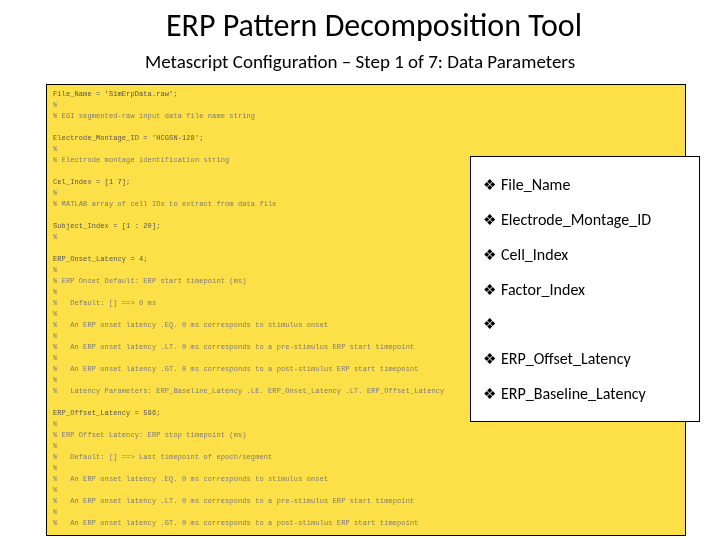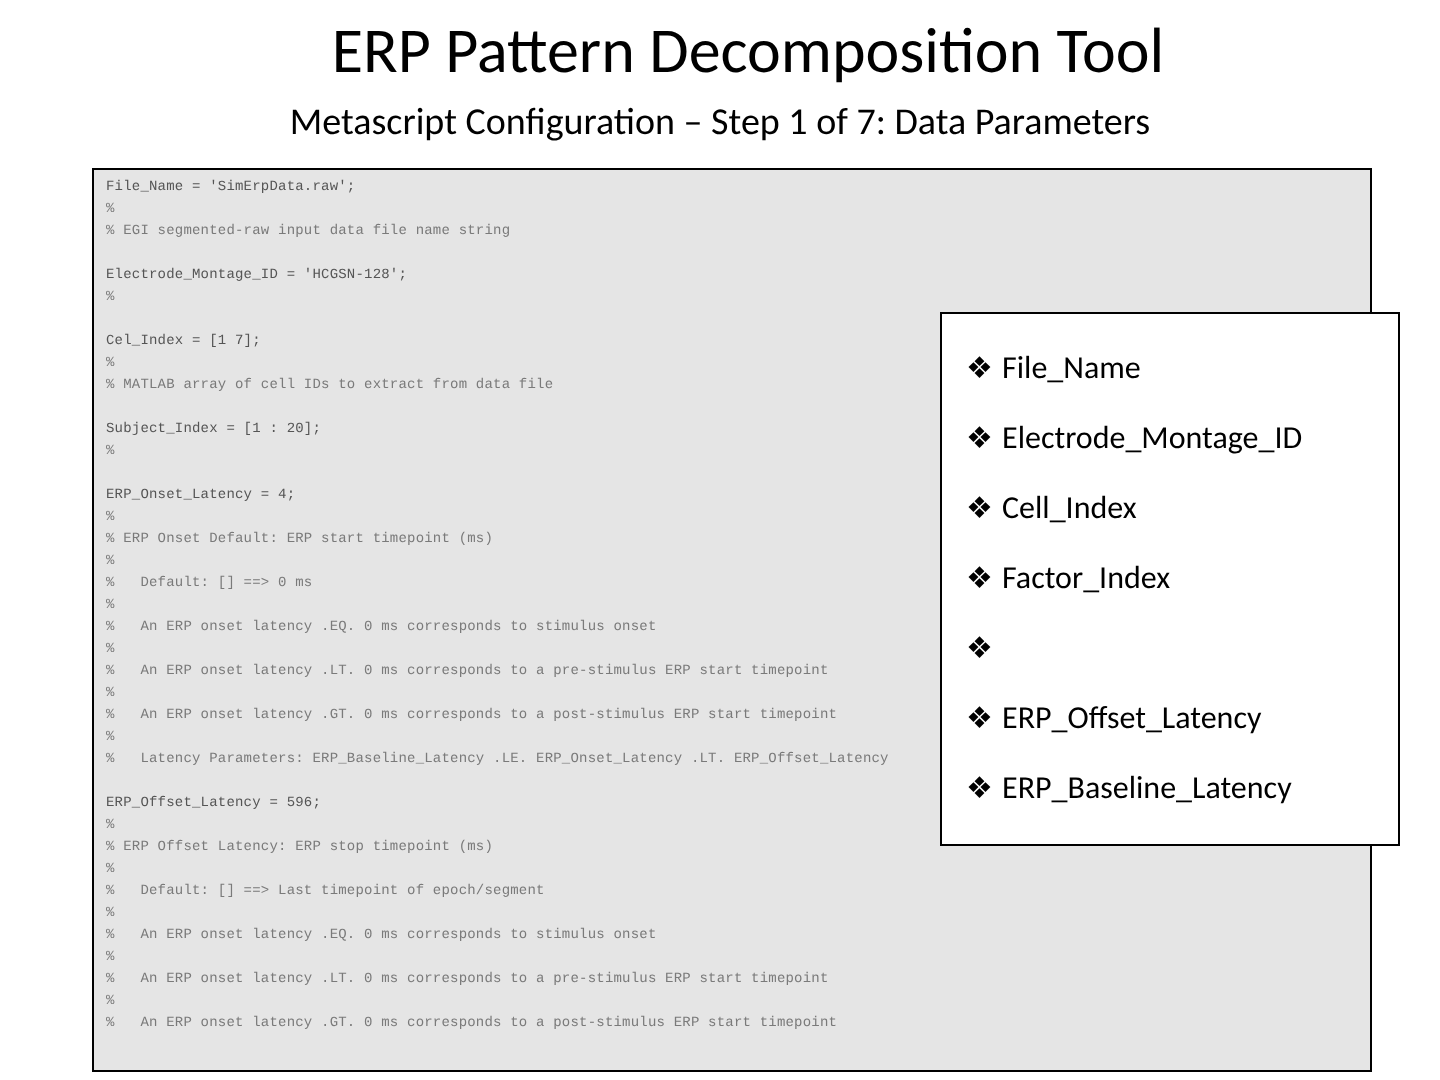--- a/index.html
+++ b/index.html
@@ -38,21 +38,21 @@
     color: #000;
   }
   .code-box {
     position: absolute;
     left: 46px;
     top: 84px;
     width: 640px;
     height: 452px;
     border: 1px solid #000;
     box-sizing: border-box;
-    background: #e5e5e5;
+    background: #fde047;
     overflow: hidden;
     padding: 4px 6px;
   }
   .code-line {
     font-family: "Courier New", monospace;
     font-size: 7px;
     line-height: 11px;
     white-space: pre;
     color: #7a7a7a;
     filter: blur(0.35px);
@@ -96,20 +96,21 @@
   <div class="title">ERP Pattern Decomposition Tool</div>
   <div class="subtitle">Metascript Configuration – Step 1 of 7: Data Parameters</div>
 
   <div class="code-box" id="code-box">
       <div class="code-line def">File_Name = 'SimErpData.raw';</div>
       <div class="code-line">%</div>
       <div class="code-line">% EGI segmented-raw input data file name string</div>
       <div class="code-line">&nbsp;</div>
       <div class="code-line def">Electrode_Montage_ID = 'HCGSN-128';</div>
       <div class="code-line">%</div>
+      <div class="code-line">% Electrode montage identification string</div>
       <div class="code-line">&nbsp;</div>
       <div class="code-line def">Cel_Index = [1 7];</div>
       <div class="code-line">%</div>
       <div class="code-line">% MATLAB array of cell IDs to extract from data file</div>
       <div class="code-line">&nbsp;</div>
       <div class="code-line def">Subject_Index = [1 : 20];</div>
       <div class="code-line">%</div>
       <div class="code-line">&nbsp;</div>
       <div class="code-line def">ERP_Onset_Latency = 4;</div>
       <div class="code-line">%</div>

